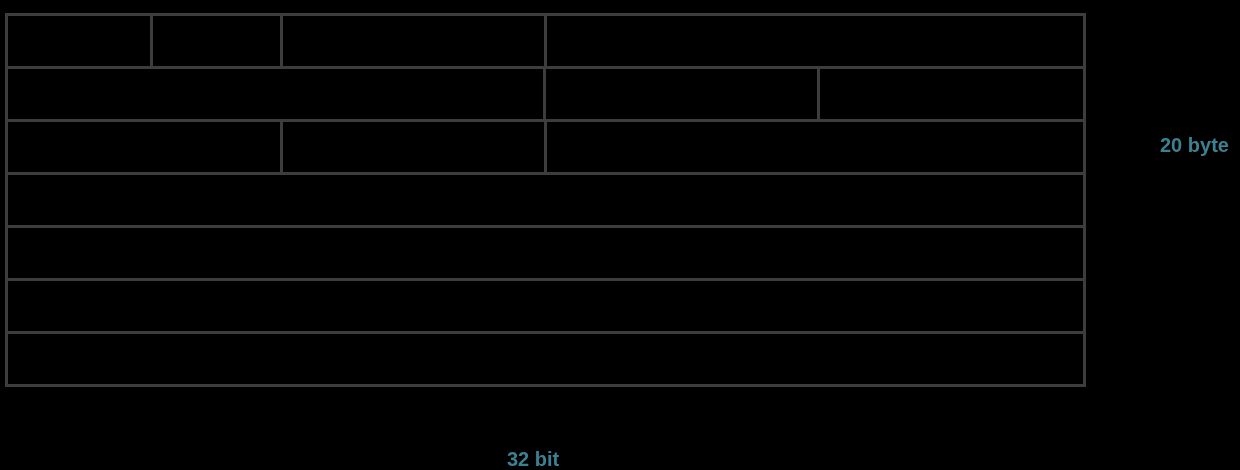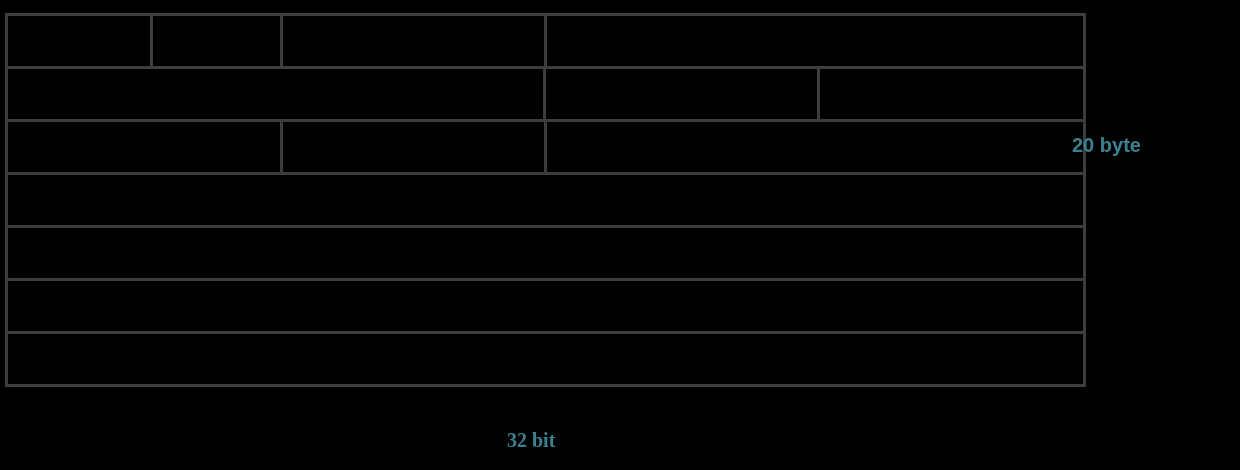--- a/index.html
+++ b/index.html
@@ -49,27 +49,26 @@
   .hcell + .hcell {
     border-left: 3px solid #3d3d3d;
   }
   .annotation {
     position: absolute;
     font-weight: bold;
     font-size: 20px;
     white-space: nowrap;
   }
   #byte-label {
-    left: 1072px;
+    left: 1160px;
     top: 134px;
   }
   #bit-label {
     left: 507px;
-    top: 429px;
-    font-family: Liberation Serif, serif;
+    top: 448px;
   }
 </style>
 </head>
 <body>
 
 <div id="canvas">
 
   <div id="header-table">
       <div class="hrow">
         <div class="hcell" style="flex: 0 0 13.24%;">Version</div>

